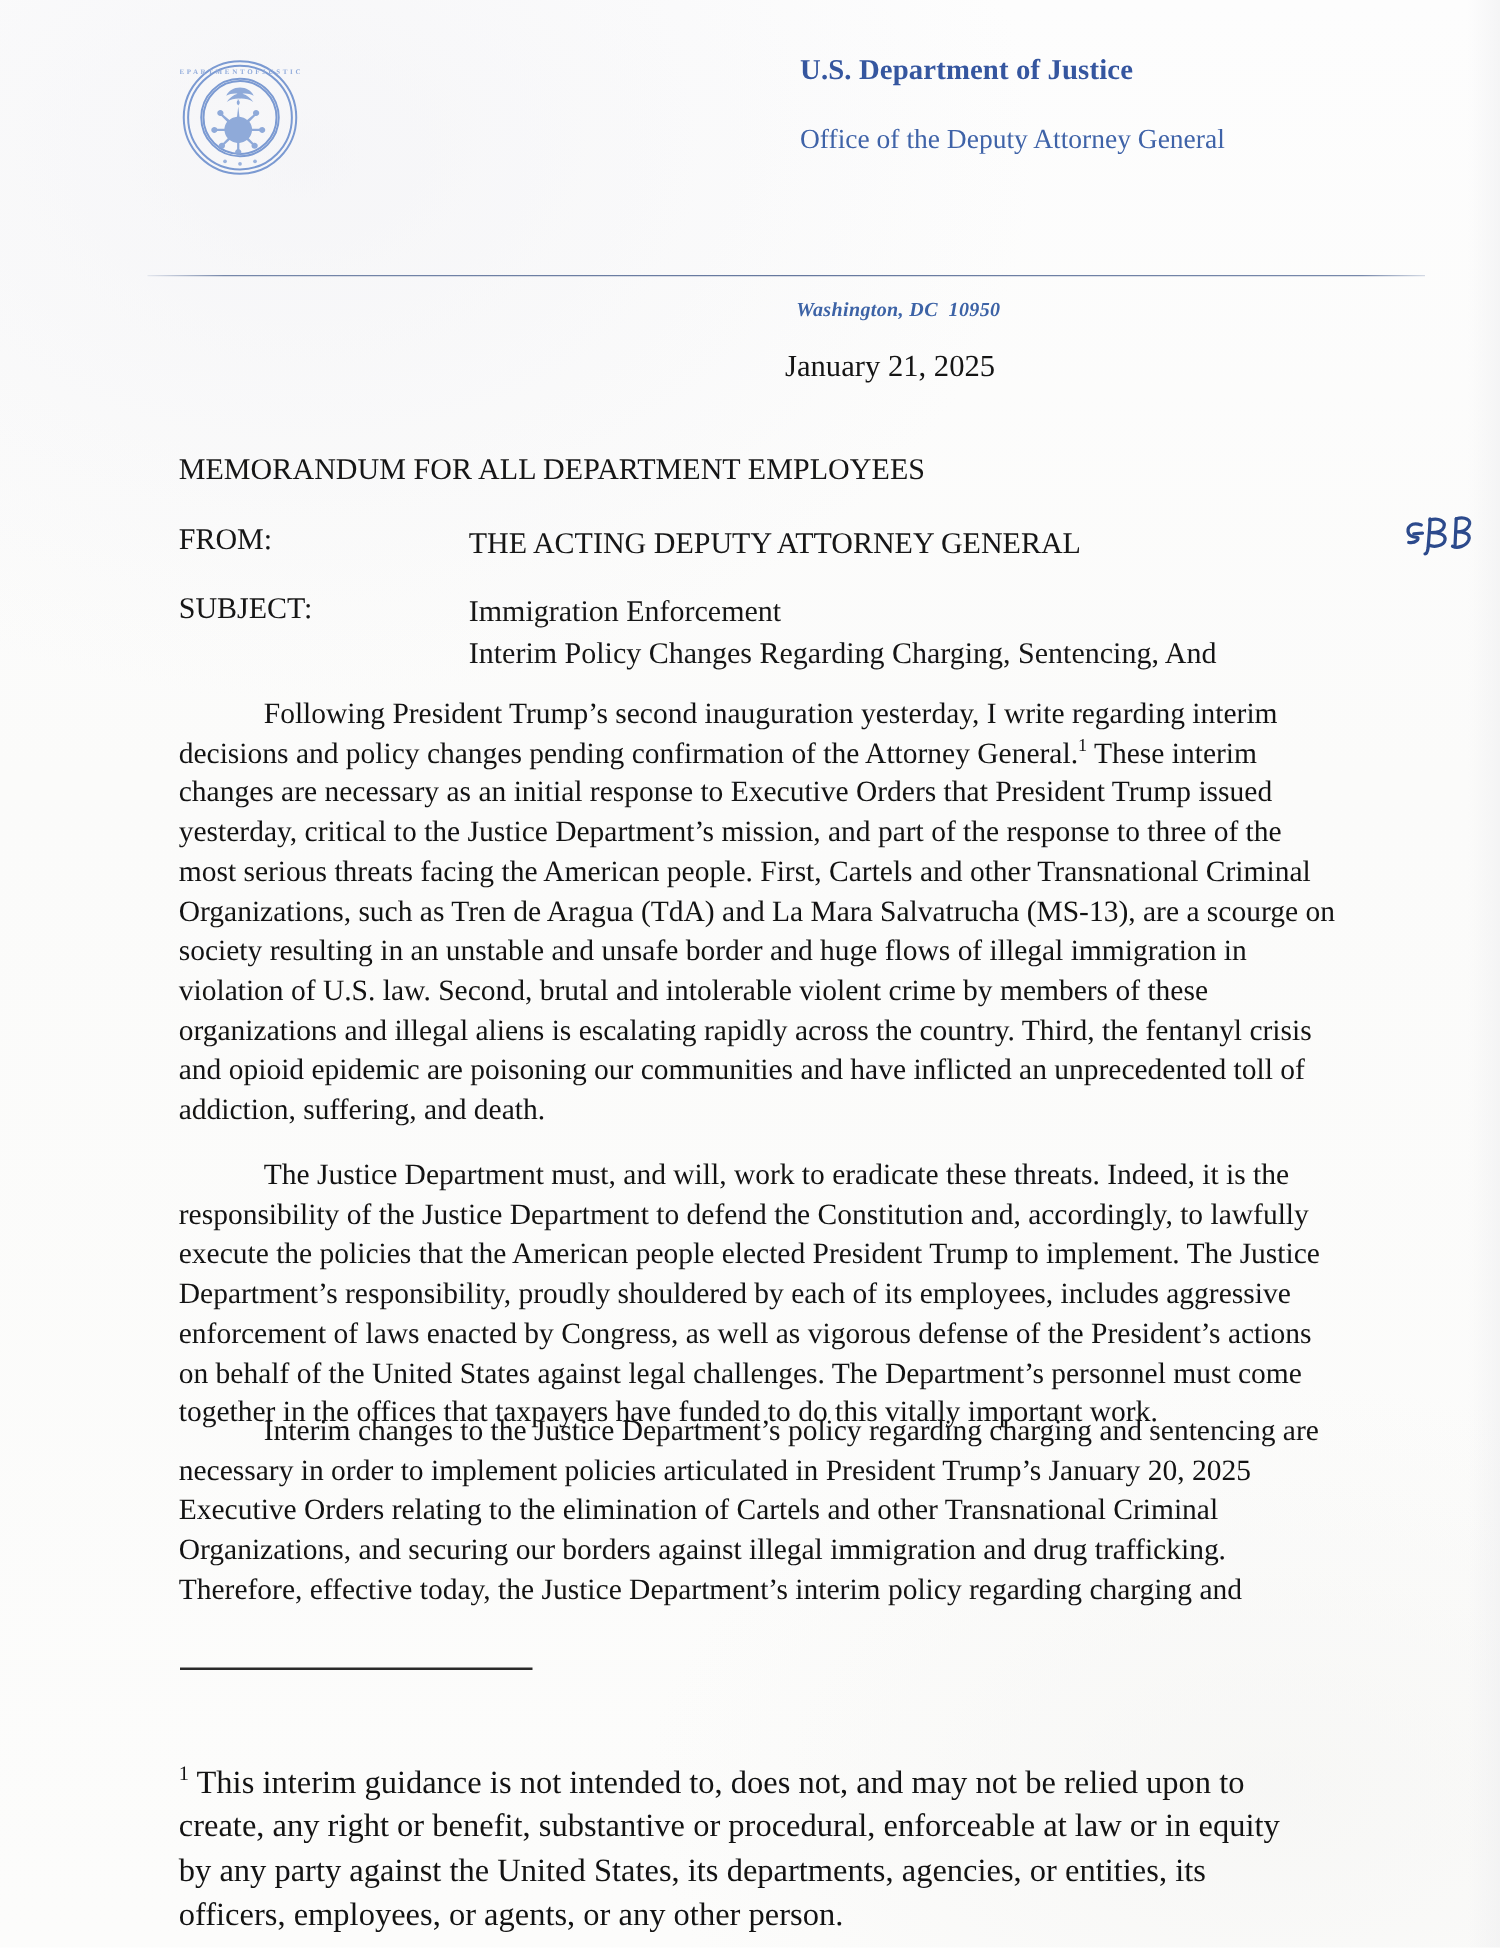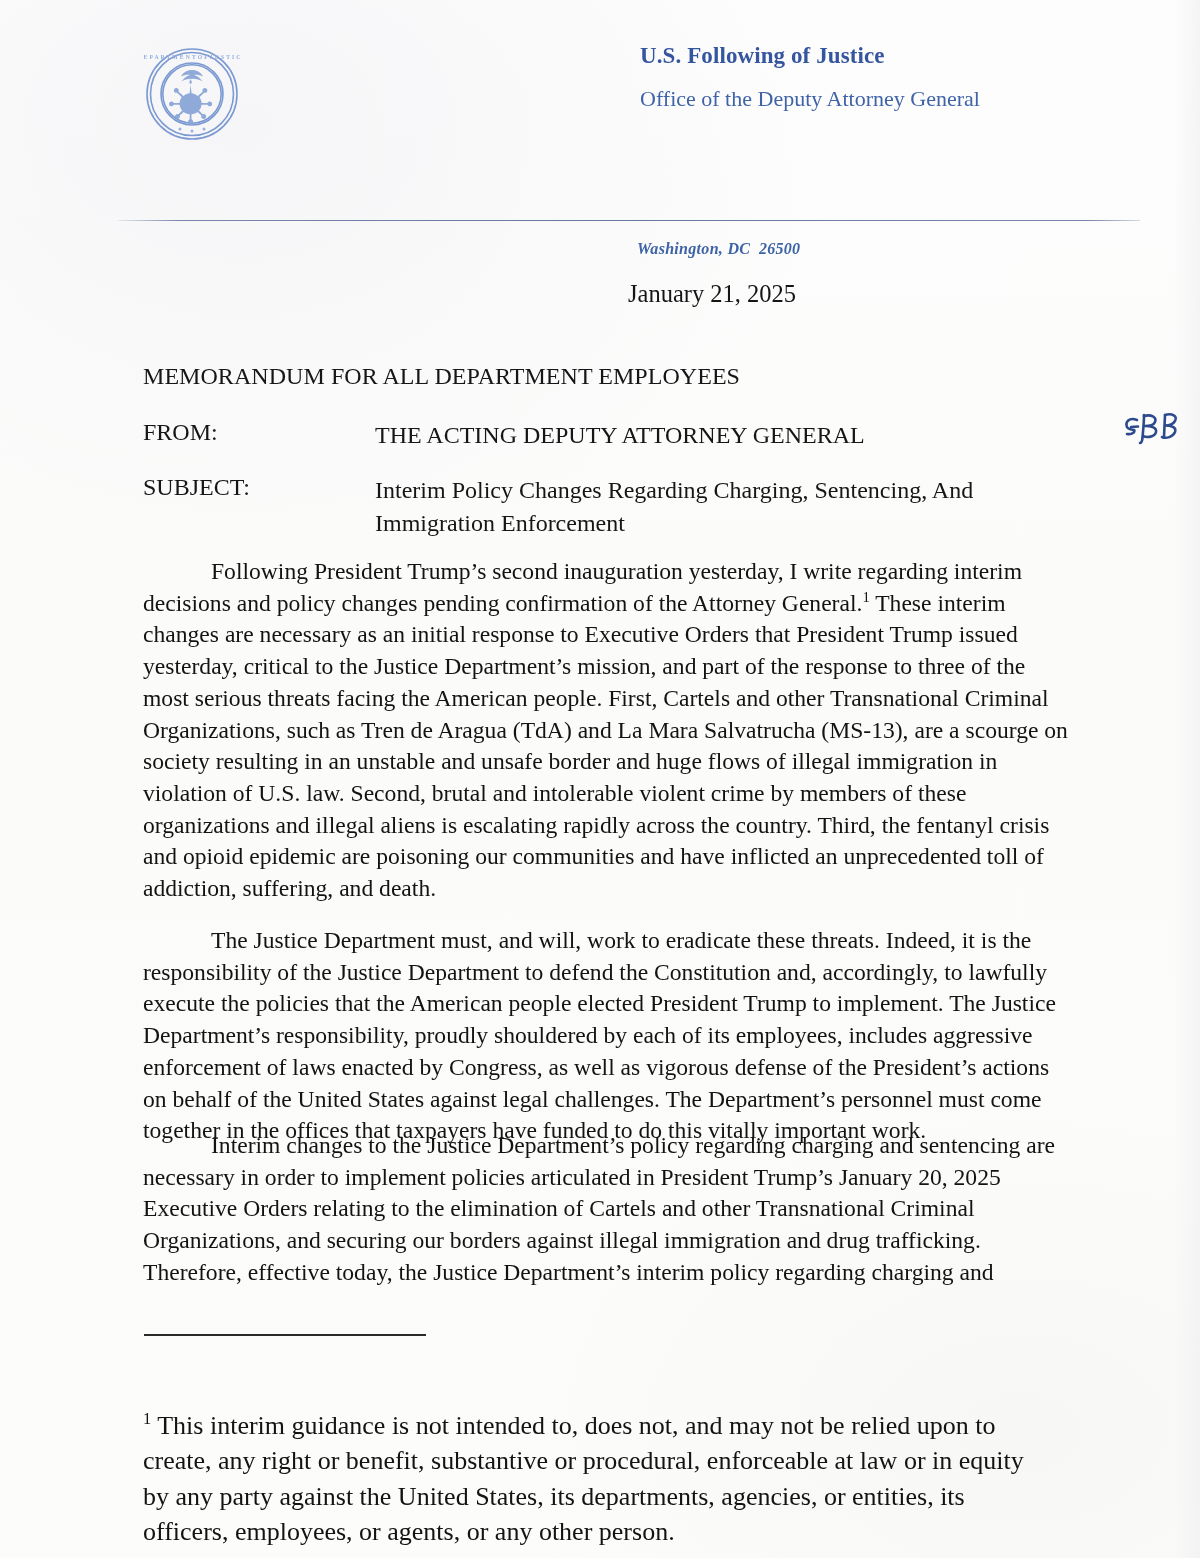--- a/index.html
+++ b/index.html
@@ -67,21 +67,21 @@
   }
   .lh-title {
     font-weight: bold;
     font-size: 23px;
     color: #35569f;
     letter-spacing: 0.1px;
     line-height: 1.2;
     white-space: nowrap;
   }
   .lh-sub {
-    margin-top: 16px;
+    margin-top: 28px;
     font-weight: normal;
     font-size: 22px;
     color: #3f63a8;
     line-height: 1.2;
     white-space: nowrap;
   }
 
   .rule {
     position: absolute;
     left: 118px;
@@ -252,27 +252,27 @@
         </g>
         <g fill="#9ab3de">
           <circle cx="36" cy="83" r="1.5"></circle>
           <circle cx="48" cy="85" r="1.5"></circle>
           <circle cx="60" cy="83" r="1.5"></circle>
         </g>
       </svg>
     </div>
 
     <div class="lh-text">
-      <div class="lh-title">U.S. Following of Justice</div>
+      <div class="lh-title">U.S. Department of Justice</div>
       <div class="lh-sub">Office of the Deputy Attorney General</div>
     </div>
 
     <div class="rule"></div>
 
-    <div class="city-line">Washington, DC  26500</div>
+    <div class="city-line">Washington, DC  10950</div>
   </div>
 
   <div class="date-line">January 21, 2025</div>
 
   <div class="memo-to">MEMORANDUM FOR ALL DEPARTMENT EMPLOYEES</div>
 
   <div class="memo-row from">
     <span class="memo-label">FROM:</span>
     <span class="memo-value">
       <span>THE ACTING DEPUTY ATTORNEY GENERAL</span>
@@ -287,22 +287,22 @@
             <path d="M48 10 L47 32"></path>
           </g>
         </svg>
       </span>
     </span>
   </div>
 
   <div class="memo-row subject">
     <span class="memo-label">SUBJECT:</span>
     <span class="memo-value">
+      <span class="l2">Immigration Enforcement</span>
       <span class="l2">Interim Policy Changes Regarding Charging, Sentencing, And</span>
-      <span class="l2">Immigration Enforcement</span>
     </span>
   </div>
 
   <div class="body-block" id="para-group-1">
     <p><span>Following President Trump’s second inauguration yesterday, I write regarding interim decisions and policy changes pending confirmation of the Attorney General.</span><sup class="fn-ref">1</sup><span>  These interim changes are necessary as an initial response to Executive Orders that President Trump issued yesterday, critical to the Justice Department’s mission, and part of the response to three of the most serious threats facing the American people.  First, Cartels and other Transnational Criminal Organizations, such as Tren de Aragua (TdA) and La Mara Salvatrucha (MS-13), are a scourge on society resulting in an unstable and unsafe border and huge flows of illegal immigration in violation of U.S. law.  Second, brutal and intolerable violent crime by members of these organizations and illegal aliens is escalating rapidly across the country.  Third, the fentanyl crisis and opioid epidemic are poisoning our communities and have inflicted an unprecedented toll of addiction, suffering, and death.</span></p>
 
     <p>The Justice Department must, and will, work to eradicate these threats.  Indeed, it is the responsibility of the Justice Department to defend the Constitution and, accordingly, to lawfully execute the policies that the American people elected President Trump to implement.  The Justice Department’s responsibility, proudly shouldered by each of its employees, includes aggressive enforcement of laws enacted by Congress, as well as vigorous defense of the President’s actions on behalf of the United States against legal challenges.  The Department’s personnel must come together in the offices that taxpayers have funded to do this vitally important work.</p>
   </div>
 
 

